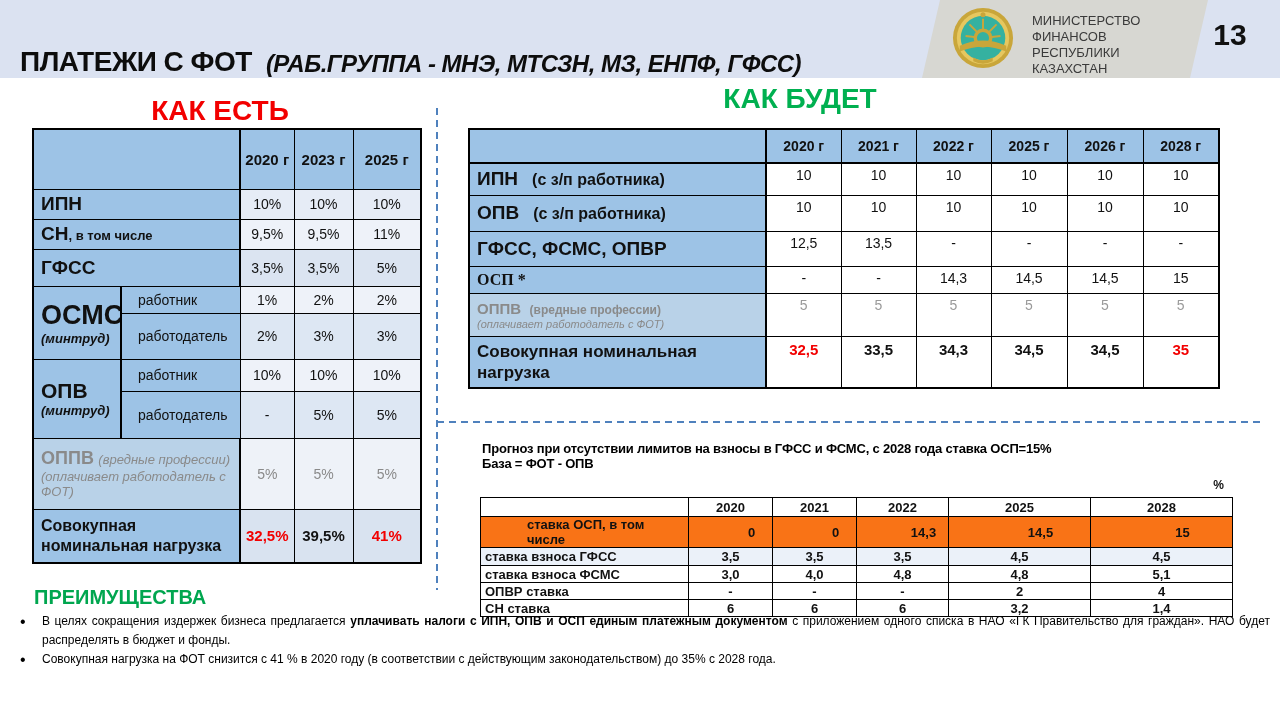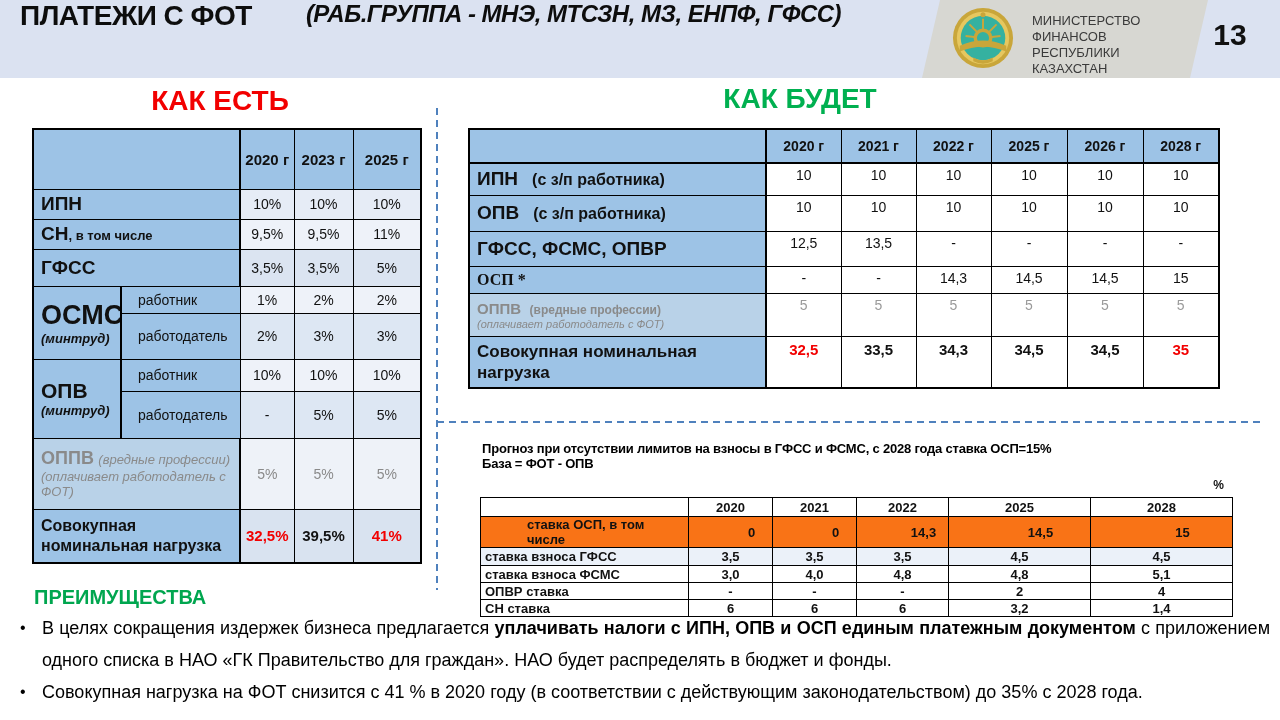--- a/index.html
+++ b/index.html
@@ -3,29 +3,29 @@
 <meta charset="utf-8">
 <style>
   html,body{margin:0;padding:0;background:#888;}
   .slide{position:relative;width:1280px;height:720px;background:#ffffff;overflow:hidden;
          font-family:"Liberation Sans",sans-serif;color:#111;}
 
   
   .topbar{position:absolute;left:0;top:0;width:1280px;height:78px;background:#dbe2f1;}
   .gray-shape{position:absolute;left:0;top:0;width:1280px;height:78px;background:#d7d7d2;
               clip-path:polygon(940px 0,1208px 0,1190px 78px,922px 78px);}
-  .title-wrap{position:absolute;left:20px;top:0;height:78px;display:flex;align-items:flex-start;gap:40px;}
+  .title-wrap{position:absolute;left:20px;top:0;height:78px;display:flex;align-items:flex-end;}
   .title{font-size:28px;font-weight:bold;letter-spacing:-0.5px;color:#0d0d0d;}
   .subtitle{font-size:24px;font-weight:600;font-style:italic;margin-left:14px;color:#0d0d0d;letter-spacing:-0.5px;}
   .emblem{position:absolute;left:952px;top:7px;width:62px;height:62px;}
   .ministry{position:absolute;left:1032px;top:13px;font-size:13px;line-height:16px;color:#3a3a3a;white-space:pre-line;}
   .page-num{position:absolute;left:1198px;top:18px;width:64px;text-align:center;font-size:30px;font-weight:bold;color:#111;}
 
   
-  .h-asis{position:absolute;left:115px;top:85px;width:210px;text-align:center;
+  .h-asis{position:absolute;left:115px;top:95px;width:210px;text-align:center;
           font-size:28px;font-weight:bold;color:#f20000;}
   .h-tobe{position:absolute;left:690px;top:83px;width:220px;text-align:center;
           font-size:28px;font-weight:bold;color:#00B050;}
   .h-adv{position:absolute;left:34px;top:586px;font-size:20px;font-weight:bold;color:#00A64F;}
 
   
   .v-divider{position:absolute;left:436px;top:108px;width:2px;height:482px;
              background:repeating-linear-gradient(to bottom,#4f81bd 0 7px,transparent 7px 12px);}
   .h-divider{position:absolute;left:437px;top:421px;width:825px;height:2px;
              background:repeating-linear-gradient(to right,#4f81bd 0 7px,transparent 7px 12px);}
@@ -89,21 +89,21 @@
   .t3 td{padding:0 4px;vertical-align:middle;background:#fff;}
   .t3 .yr{text-align:center;height:18px;}
   .t3 .lbl{text-align:left;}
   .t3 .v{text-align:center;}
   .t3 .row-hi td{background:#f97316;height:17px;padding-left:46px;}
   .t3 .row-tint td{background:#ebf1f9;height:17px;}
   .t3 .row-p td{height:16px;}
 
   
   .bullets{position:absolute;left:12px;top:612px;width:1258px;list-style:none;margin:0;padding:0;}
-  .bullets li{position:relative;padding-left:30px;font-size:18px;line-height:32px;text-align:justify;color:#000;}
+  .bullets li{position:relative;padding-left:30px;font-size:12px;line-height:19px;text-align:justify;color:#000;}
   .bullets li::before{content:"•";position:absolute;left:8px;top:0;font-size:16px;}
   .bullets .bold{font-weight:bold;}
 </style>
 </head>
 <body>
 
 <div class="slide">
 
   <div class="topbar">
     <div class="gray-shape"></div>

